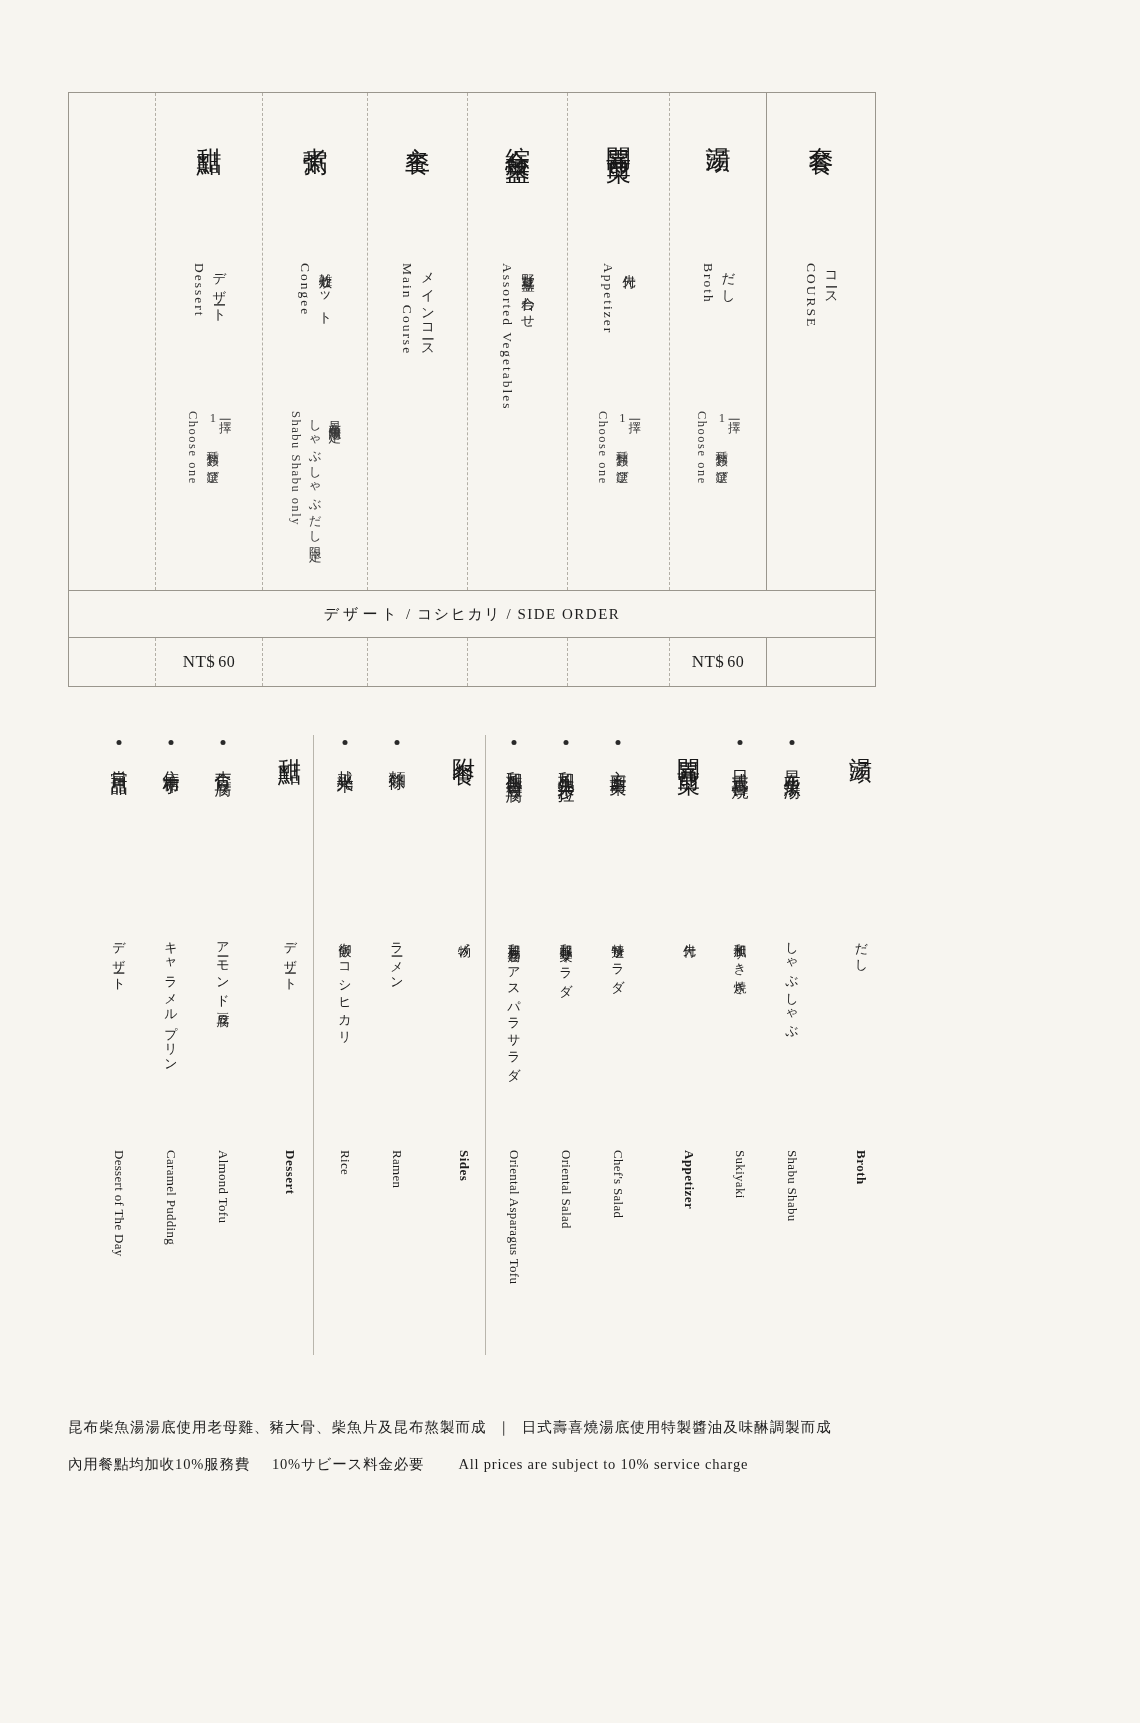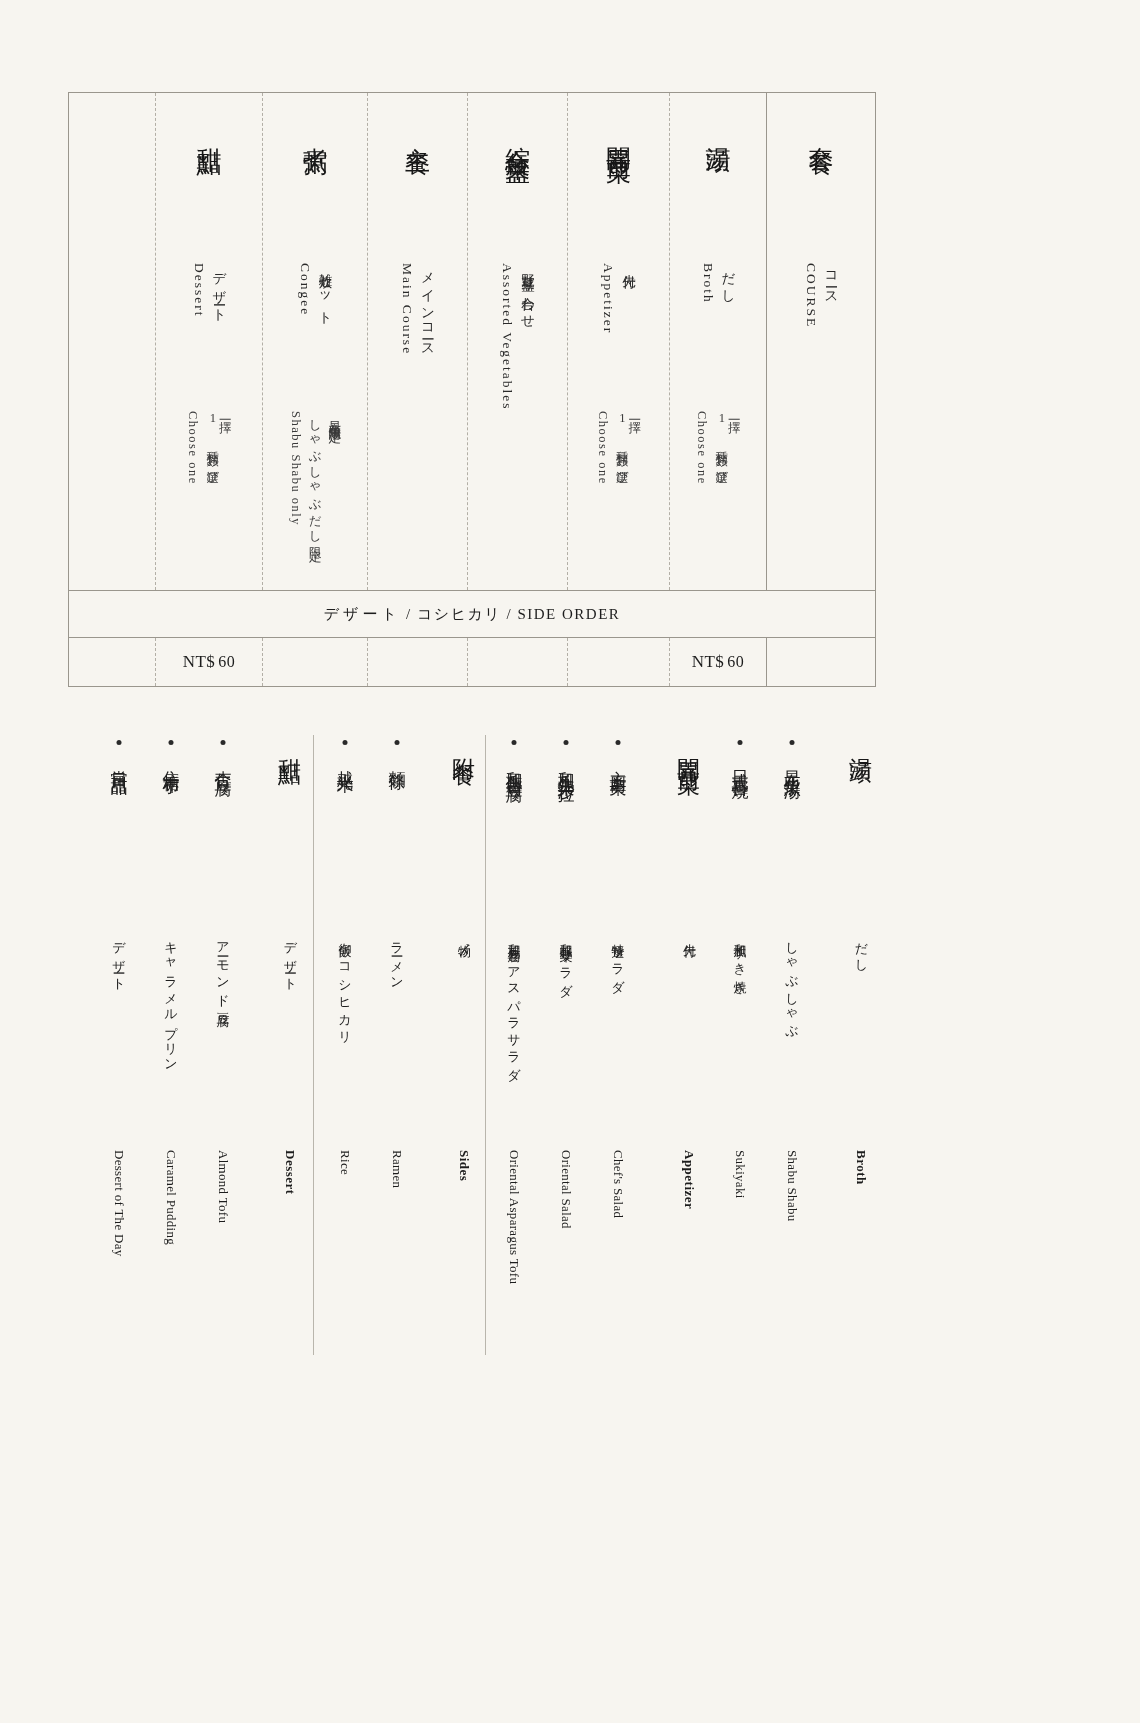--- a/index.html
+++ b/index.html
@@ -446,13 +446,19 @@
       <span class="bullet"></span>
       <div class="ac-cjk vtext">當日甜品</div>
       <div class="ac-jp vtext">デザート</div>
       <div class="ac-en vtext-lat">Dessert of The Day</div>
     </div>
   </div>
 
 </div>
 
 <div class="footnotes">
+  <div class="line1">
+    <span>昆布柴魚湯湯底使用老母雞、豬大骨、柴魚片及昆布熬製而成</span><span class="fn-div">｜</span><span>日式壽喜燒湯底使用特製醬油及味醂調製而成</span>
+  </div>
+  <div class="line2">
+    <span>內用餐點均加收10%服務費</span><span class="fn-gap1"></span><span>10%サビース料金必要</span><span class="fn-gap2"></span><span>All prices are subject to 10% service charge</span>
+  </div>
 </div>
 
 </body></html>

